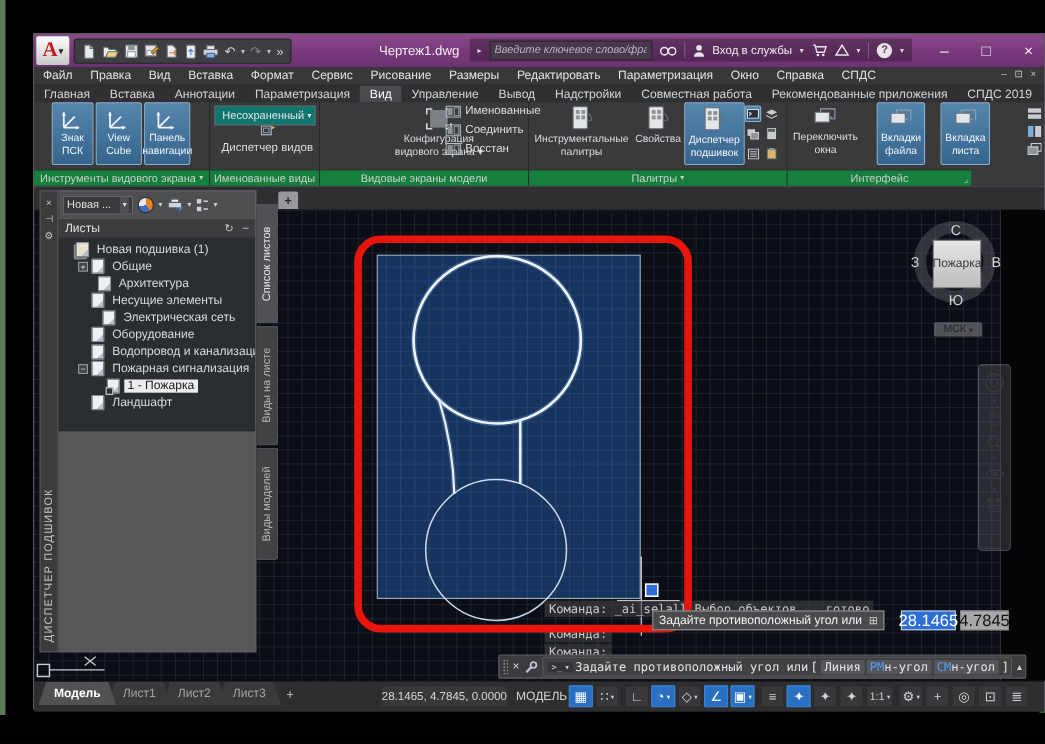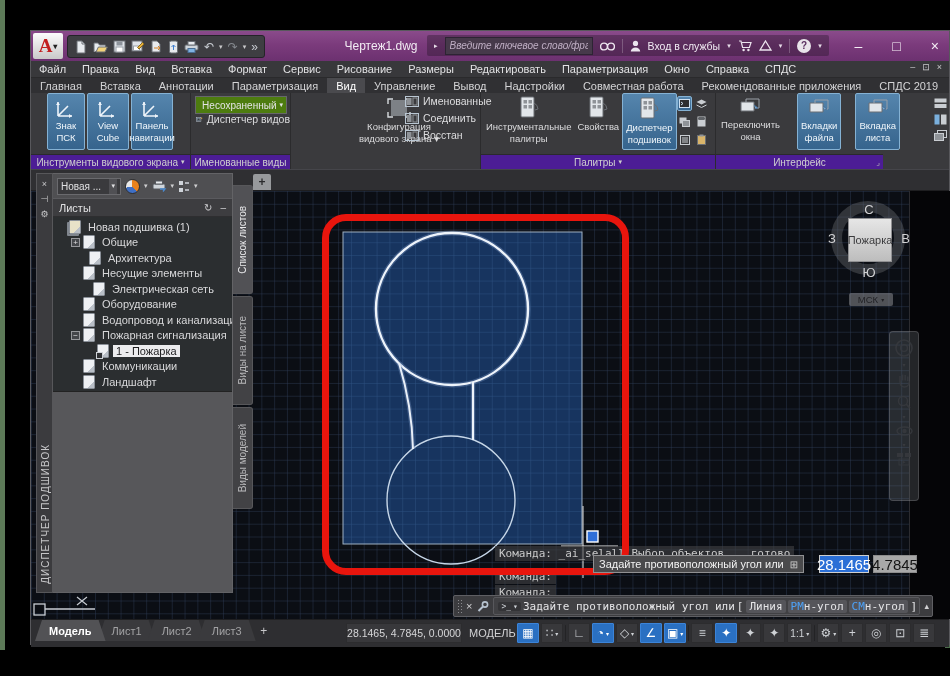--- a/index.html
+++ b/index.html
@@ -50,30 +50,30 @@
   .docctl span{color:#c9c9cb;font-size:9px;}
 
   
   .rtabs{position:absolute;left:0;top:47px;width:100%;height:15px;background:#303033;display:flex;align-items:stretch;}
   .rtab{color:#d4d4d6;font-size:11px;padding:0 9px;display:flex;align-items:center;white-space:nowrap;}
   .rtab.active{background:#4a4a4e;color:#fff;}
 
   
   .ribbon{position:absolute;left:0;top:62px;width:100%;height:76px;background:#3a3a3d;display:flex;}
   .rpanel{position:relative;border-right:1px solid #2b2b2d;box-sizing:border-box;height:100%;}
-  .rlabel{position:absolute;bottom:0;left:0;right:0;height:14px;background:#4c1d95;border-top:1px solid #2a2a2c;
+  .rlabel{position:absolute;bottom:0;left:0;right:0;height:14px;background:#15803d;border-top:1px solid #2a2a2c;
           color:#cfcfcf;font-size:10px;display:flex;align-items:center;justify-content:center;gap:3px;white-space:nowrap;margin-top:20px;}
   .rlabel .dd{font-size:7px;}
   .launcher{position:absolute;right:3px;bottom:2px;color:#b9b9bb;font-size:8px;}
   .bigbtn{position:absolute;top:2px;display:flex;flex-direction:column;align-items:center;border-radius:2px;padding-top:2px;box-sizing:border-box;}
   .bigbtn .lbl{font-size:9.5px;line-height:10.5px;color:#dcdcde;text-align:center;margin-top:1px;}
   .bigbtn.blue{background:linear-gradient(#5585ad,#36648d);border:1px solid #85b2d4;}
   .bigbtn.blue .lbl{color:#f0f6fb;}
   .rowbtn{position:absolute;display:flex;align-items:center;gap:4px;color:#dcdcde;font-size:10.5px;white-space:nowrap;}
-  .combo{position:absolute;display:flex;align-items:center;background:#4d7c0f;border:1px solid #67676b;
+  .combo{position:absolute;display:flex;align-items:center;background:#0f766e;border:1px solid #67676b;
          height:15px;box-sizing:border-box;color:#e4e4e6;font-size:10px;padding:8px 3px;gap:3px;}
   .combo .dd{margin-left:auto;font-size:7px;}
   .minigrid{position:absolute;display:grid;grid-template-columns:16px 16px;grid-auto-rows:17px;gap:1px;}
   .mini{width:15px;height:15px;display:flex;align-items:center;justify-content:center;border-radius:2px;}
   .mini.blue{background:linear-gradient(#5585ad,#36648d);border:1px solid #85b2d4;box-sizing:border-box;}
   .vstack{position:absolute;display:flex;flex-direction:column;gap:5px;}
 
   
   .docstrip{position:absolute;left:0;top:138px;width:100%;height:22px;background:#2f2f32;
             border-top:1px solid #45454a;border-bottom:1px solid #1e1e20;box-sizing:border-box;}
@@ -362,21 +362,21 @@
 
           <div class="rowbtn" style="position:static;margin:4px 0 0 5px;">
             <svg width="13" height="11" viewBox="0 0 13 11">
               <rect x="0.5" y="1.5" width="9" height="8" fill="none" stroke="#b9c6d2"></rect>
               <path d="M10,2 l2,1 -2,1" fill="#e8b23c" stroke="#e8b23c"></path>
               <rect x="2.5" y="3.5" width="5" height="4" fill="none" stroke="#7f98ac"></rect>
             </svg>
             <span>Новый вид</span>
           </div>
 
-          <div class="rowbtn" style="position:static;margin:4px 0 0 5px;">
+          <div class="rowbtn" style="position:static;margin:4px 0 0 5px;flex-direction:column;">
             <svg width="13" height="11" viewBox="0 0 13 11">
               <rect x="0.5" y="1.5" width="9" height="8" fill="none" stroke="#b9c6d2"></rect>
               <path d="M10,2 l2,1 -2,1" fill="#e8b23c" stroke="#e8b23c"></path>
               <rect x="2.5" y="3.5" width="5" height="4" fill="none" stroke="#7f98ac"></rect>
             </svg>
             <span>Диспетчер видов</span>
           </div>
         </div>
       <div class="rlabel">
           <span>Именованные виды</span>
@@ -413,20 +413,23 @@
           </div>
 
           <div class="rowbtn" style="position:static;margin-bottom:5px;">
             <svg width="14" height="11" viewBox="0 0 14 11">
               <rect x="0.5" y="0.5" width="13" height="10" fill="none" stroke="#b9c6d2"></rect>
               <rect class="pane" x="2" y="2" width="4.5" height="7" fill="#8f9398"></rect>
               <rect x="8" y="2" width="4" height="7" fill="none" stroke="#8f9398"></rect>
             </svg>
             <span>Восстан</span>
           </div>
+        </div>
+      <div class="rlabel">
+          <span>Видовые экраны модели</span>
         </div>
     </div>
 
     <div class="rpanel" style="width:235px;">
       <div style="position:absolute;left:2px;top:0;display:flex;align-items:flex-start;">
 
           <div class="bigbtn" style="position:static;height:57px;padding:2px 3px 0 3px;">
             <svg width="24" height="26" viewBox="0 0 24 26">
               <rect x="4" y="2" width="13" height="20" rx="1" fill="#e2e6ea" stroke="#6a6e74"></rect>
               <rect x="6.5" y="5" width="3.5" height="3.5" fill="#8f9398"></rect>
@@ -769,25 +772,20 @@
             <span class="ticon"></span>
             <span class="tlbl">Пожарная сигнализация</span>
           </div>
 
           <div class="titem sel" style="padding-left: 32px;">
             <span class="exp"></span>
             <span class="ticon"></span>
             <span class="tlbl">1 - Пожарка</span>
           </div>
 
-          <div class="titem" style="padding-left: 18px;">
-            <span class="exp"></span>
-            <span class="ticon"></span>
-            <span class="tlbl">Коммуникации</span>
-          </div>
 
           <div class="titem" style="padding-left: 18px;">
             <span class="exp"></span>
             <span class="ticon"></span>
             <span class="tlbl">Ландшафт</span>
           </div>
         </div>
       <div class="pfill"></div>
     </div>
     <div class="ptabs">

